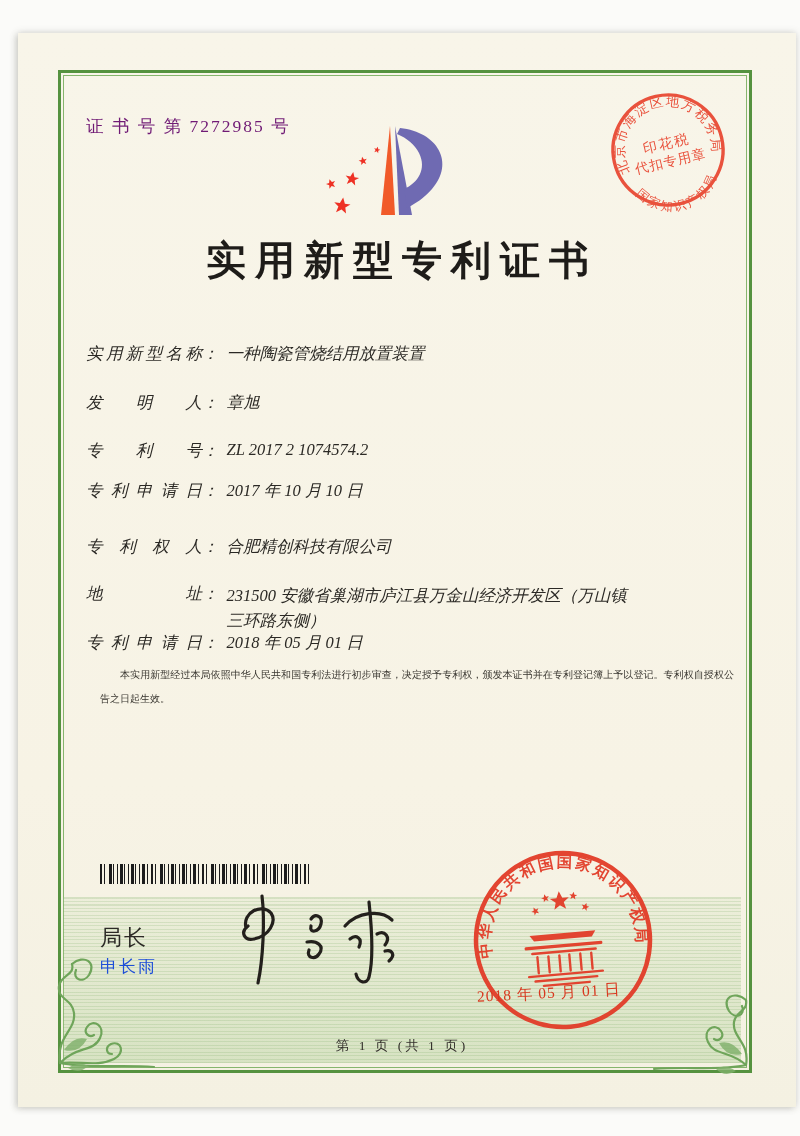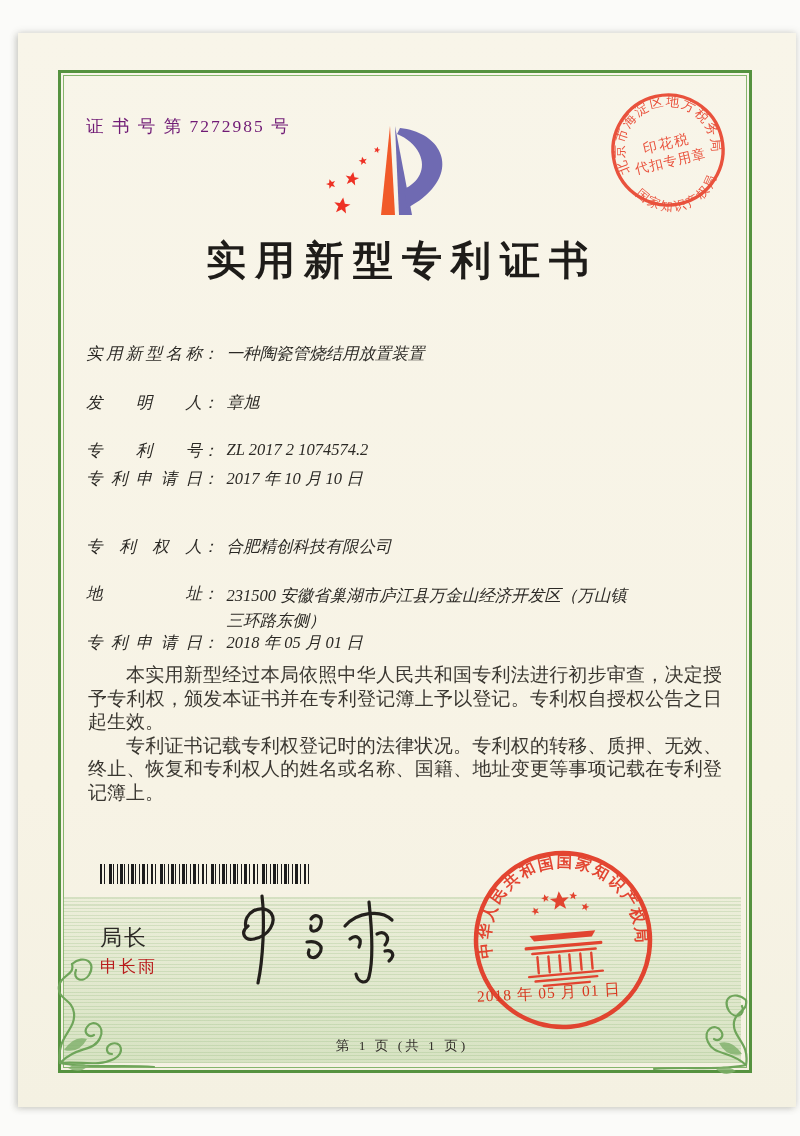--- a/index.html
+++ b/index.html
@@ -38,43 +38,43 @@
     left:0;top:233px;width:804px;text-align:center;
     font-size:40px;font-weight:600;letter-spacing:9px;color:#1e1c19;
   }
   .row{position:absolute;left:86px;font-size:16.5px;color:#2b2925;white-space:nowrap;font-style:italic;}
   .flabel{display:inline-block;width:116px;text-align:justify;text-align-last:justify;vertical-align:top;}
   .colon{vertical-align:top;}
   .fvalue{margin-left:8px;vertical-align:top;}
   .fvalue.wrap{display:inline-block;white-space:pre-line;width:478px;line-height:25px;}
   .pair2{position:absolute;left:369px;top:0;}
   .body-text{
-    left:88px;top:663px;width:634px;color:#3a3731;
-    font-size:19px;line-height:23.5px;text-align:justify;
+    left:100px;top:663px;width:634px;color:#3a3731;
+    font-size:10px;line-height:23.5px;text-align:justify;
   }
   .body-text p{margin:0;text-indent:2em;}
   .barcode{
     left:100px;top:864px;width:212px;height:20px;
     background:repeating-linear-gradient(90deg,
       #1c1c1c 0,#1c1c1c 2px, rgba(0,0,0,0) 2px,rgba(0,0,0,0) 4px,
       #1c1c1c 4px,#1c1c1c 5px, rgba(0,0,0,0) 5px,rgba(0,0,0,0) 9px,
       #1c1c1c 9px,#1c1c1c 12px, rgba(0,0,0,0) 12px,rgba(0,0,0,0) 13px,
       #1c1c1c 13px,#1c1c1c 14px, rgba(0,0,0,0) 14px,rgba(0,0,0,0) 17px,
       #1c1c1c 17px,#1c1c1c 18px, rgba(0,0,0,0) 18px,rgba(0,0,0,0) 20px,
       #1c1c1c 20px,#1c1c1c 23px, rgba(0,0,0,0) 23px,rgba(0,0,0,0) 24px,
       #1c1c1c 24px,#1c1c1c 25px, rgba(0,0,0,0) 25px,rgba(0,0,0,0) 28px,
       #1c1c1c 28px,#1c1c1c 29px, rgba(0,0,0,0) 29px,rgba(0,0,0,0) 31px,
       #1c1c1c 31px,#1c1c1c 34px, rgba(0,0,0,0) 34px,rgba(0,0,0,0) 35px,
       #1c1c1c 35px,#1c1c1c 36px, rgba(0,0,0,0) 36px,rgba(0,0,0,0) 39px,
       #1c1c1c 39px,#1c1c1c 40px, rgba(0,0,0,0) 40px,rgba(0,0,0,0) 42px,
       #1c1c1c 42px,#1c1c1c 45px, rgba(0,0,0,0) 45px,rgba(0,0,0,0) 47px,
       #1c1c1c 47px,#1c1c1c 48px, rgba(0,0,0,0) 48px,rgba(0,0,0,0) 51px);
   }
   .sig-title{left:100px;top:923px;font-size:22px;letter-spacing:2px;color:#2c2a26;}
-  .sig-name{left:100px;top:955px;font-size:17px;letter-spacing:2px;color:#b91c1c;}
+  .sig-name{left:100px;top:955px;font-size:17px;letter-spacing:2px;color:#1d4ed8;}
   .seal-date{
     left:477px;top:983px;font-size:15.5px;letter-spacing:1px;color:#d8381f;
     transform:rotate(-3deg);white-space:nowrap;
   }
   .footer{
     left:0;top:1037px;width:804px;text-align:center;
     font-size:13.5px;letter-spacing:3px;color:#34312c;
   }
   .tax-seal{left:598px;top:80px;transform:rotate(-13deg);opacity:.92;}
   .main-seal{left:468px;top:845px;transform:rotate(-5deg);opacity:.95;}
@@ -164,37 +164,36 @@
 
 <div class="row" style="top:343px">
   <span class="flabel">实用新型名称</span><span class="colon">：</span><span class="fvalue">一种陶瓷管烧结用放置装置</span>
 </div>
 <div class="row" style="top:392px">
   <span class="flabel">发明人</span><span class="colon">：</span><span class="fvalue">章旭</span>
 </div>
 <div class="row" style="top:440px">
   <span class="flabel">专利号</span><span class="colon">：</span><span class="fvalue">ZL 2017 2 1074574.2</span>
 </div>
-<div class="row" style="top:468px">
+<div class="row" style="top:480px">
   <span class="flabel">专利申请日</span><span class="colon">：</span><span class="fvalue">2017 年 10 月 10 日</span>
 </div>
 <div class="row" style="top:536px">
   <span class="flabel">专利权人</span><span class="colon">：</span><span class="fvalue">合肥精创科技有限公司</span>
 </div>
 <div class="row" style="top:583px">
   <span class="flabel">地址</span><span class="colon">：</span><span class="fvalue wrap">231500 安徽省巢湖市庐江县万金山经济开发区（万山镇
 三环路东侧）</span>
 </div>
 <div class="row" style="top:632px">
   <span class="flabel">专利申请日</span><span class="colon">：</span><span class="fvalue">2018 年 05 月 01 日</span>
 </div>
 
 <div class="abs body-text">
   <p>本实用新型经过本局依照中华人民共和国专利法进行初步审查，决定授予专利权，颁发本证书并在专利登记簿上予以登记。专利权自授权公告之日起生效。</p>
-  <p>专利证书记载专利权登记时的法律状况。专利权的转移、质押、无效、终止、恢复和专利权人的姓名或名称、国籍、地址变更等事项记载在专利登记簿上。</p>
 </div>
 
 <div class="abs barcode"></div>
 
 <div class="abs sig-title">局长</div>
 <div class="abs sig-name">申长雨</div>
 
 <svg class="abs signature-svg" width="195" height="102" viewBox="0 0 195 102">
   <g stroke="#23201c" stroke-width="3.2" fill="none" stroke-linecap="round" stroke-linejoin="round">
     <path d="M28,38 C24,22 44,13 53,23 C59,32 51,46 36,49 C26,51 22,42 30,36"></path>

